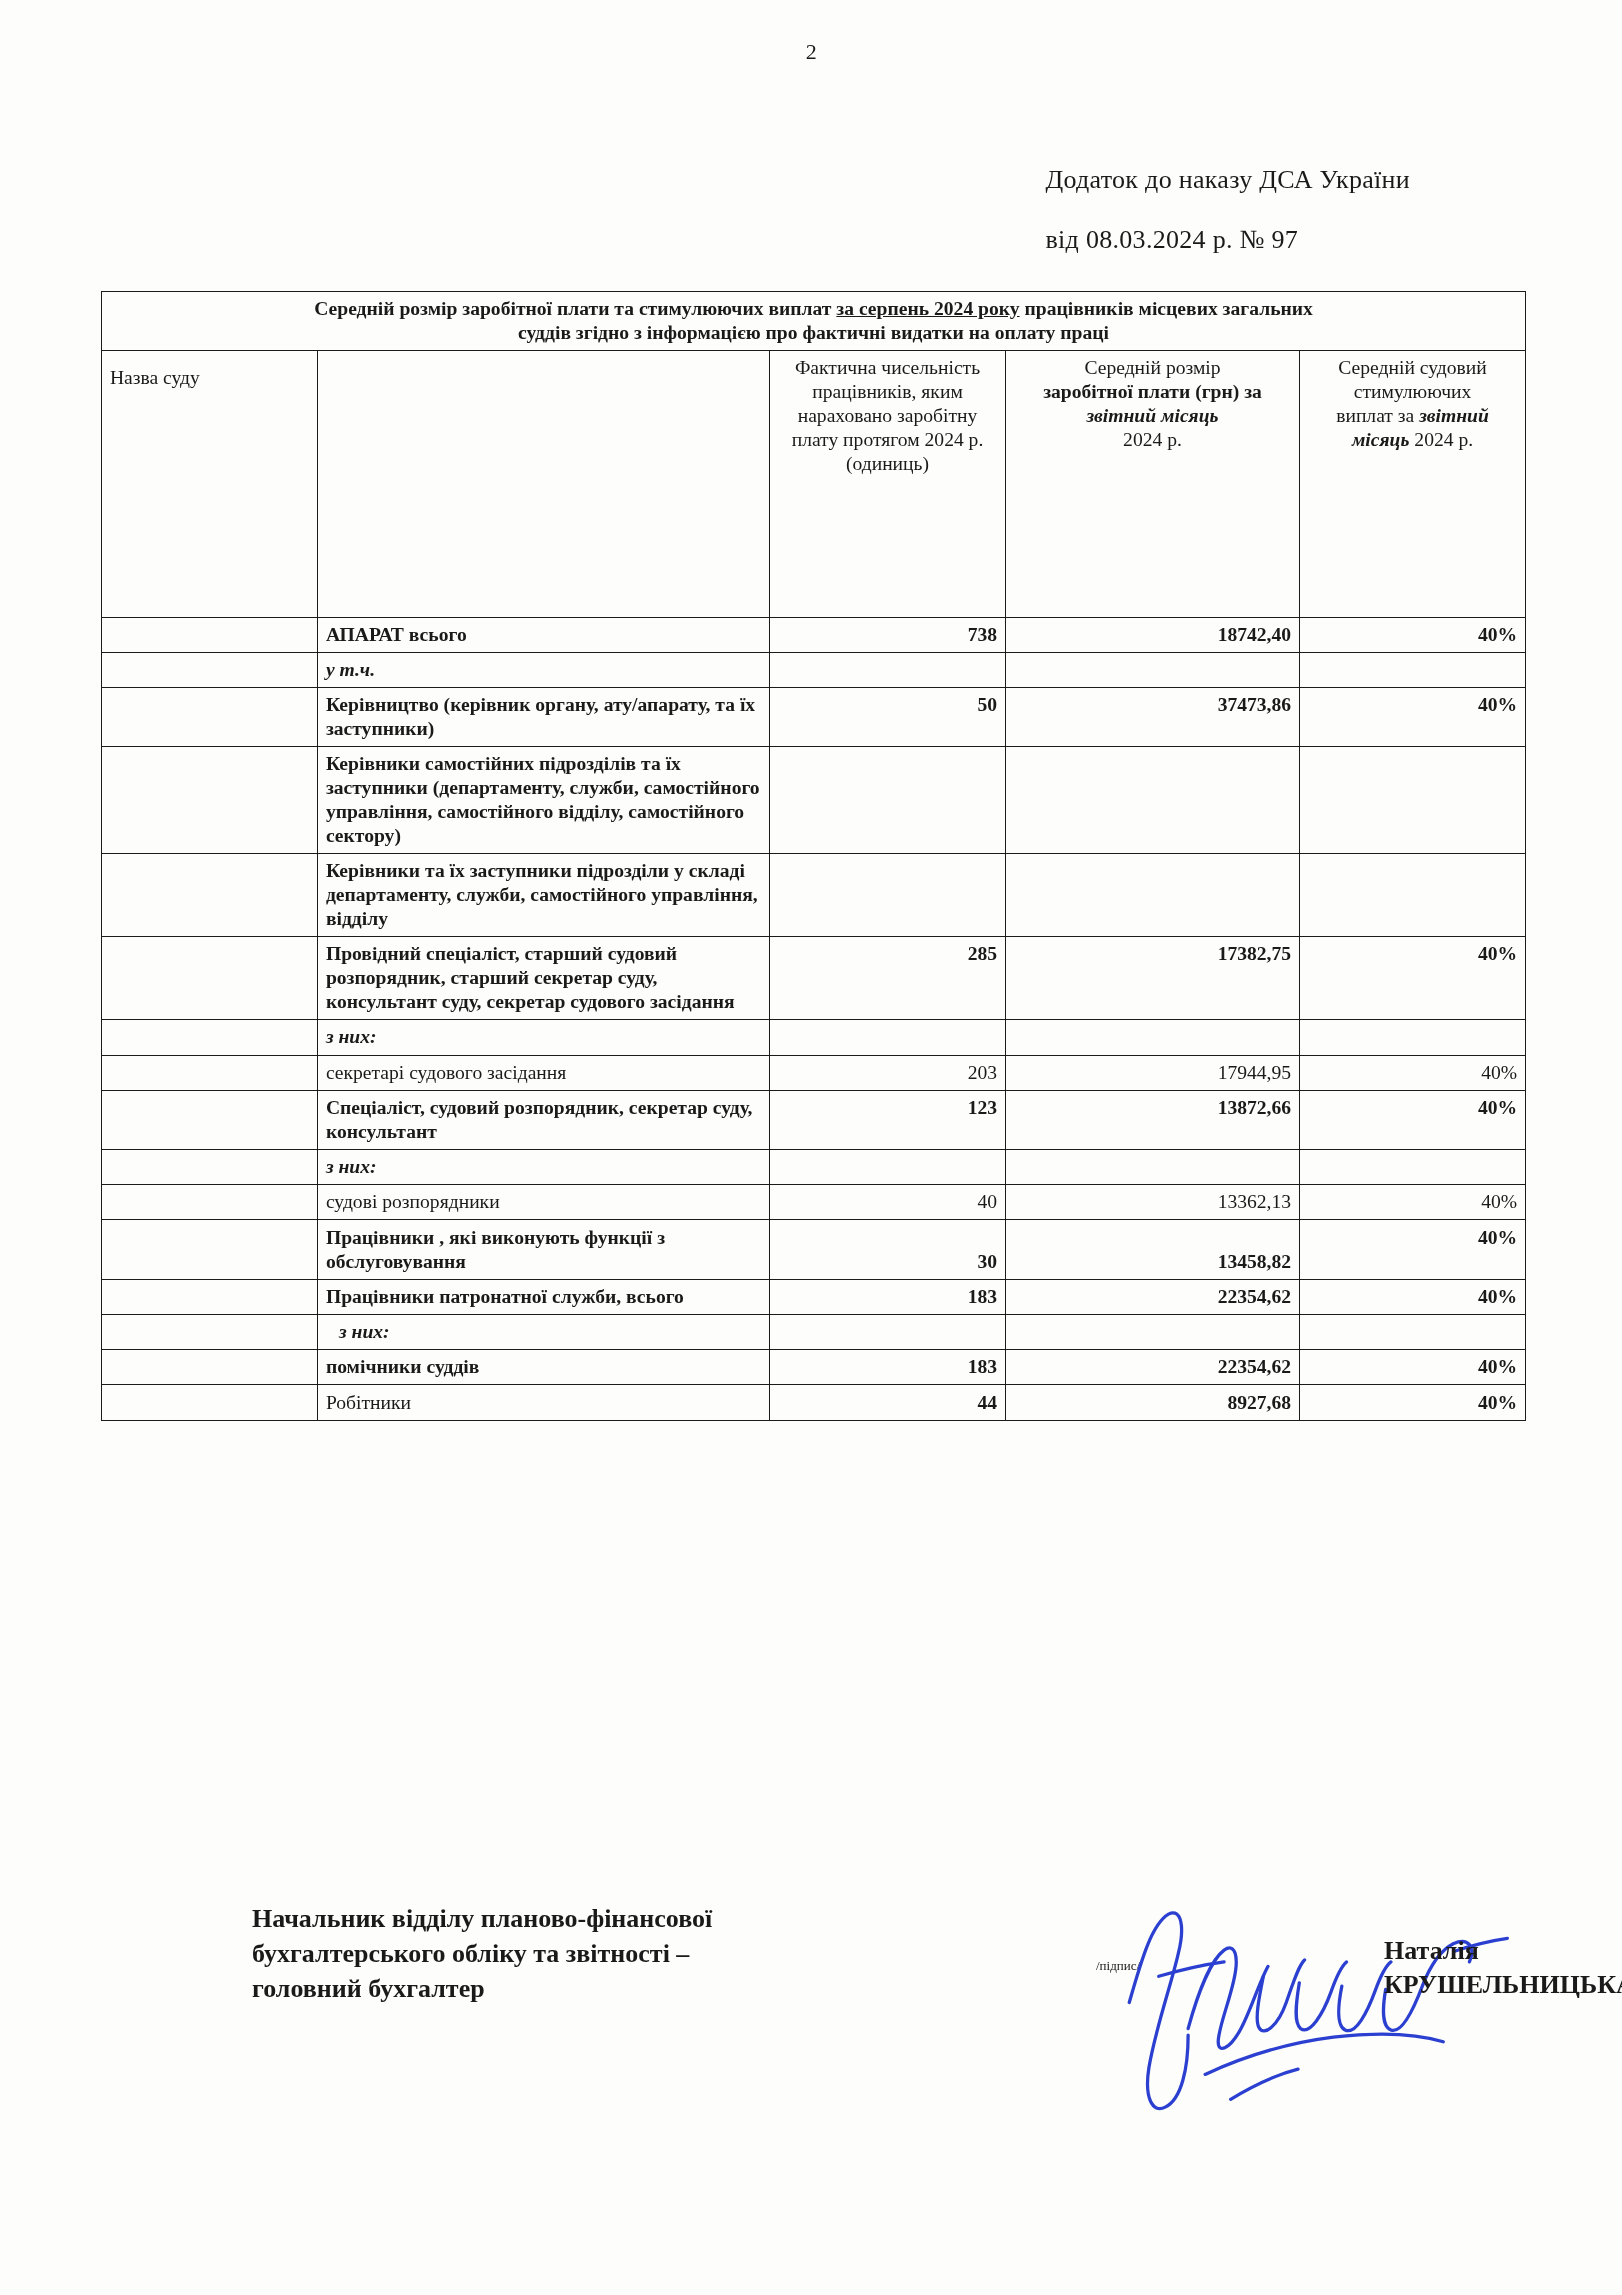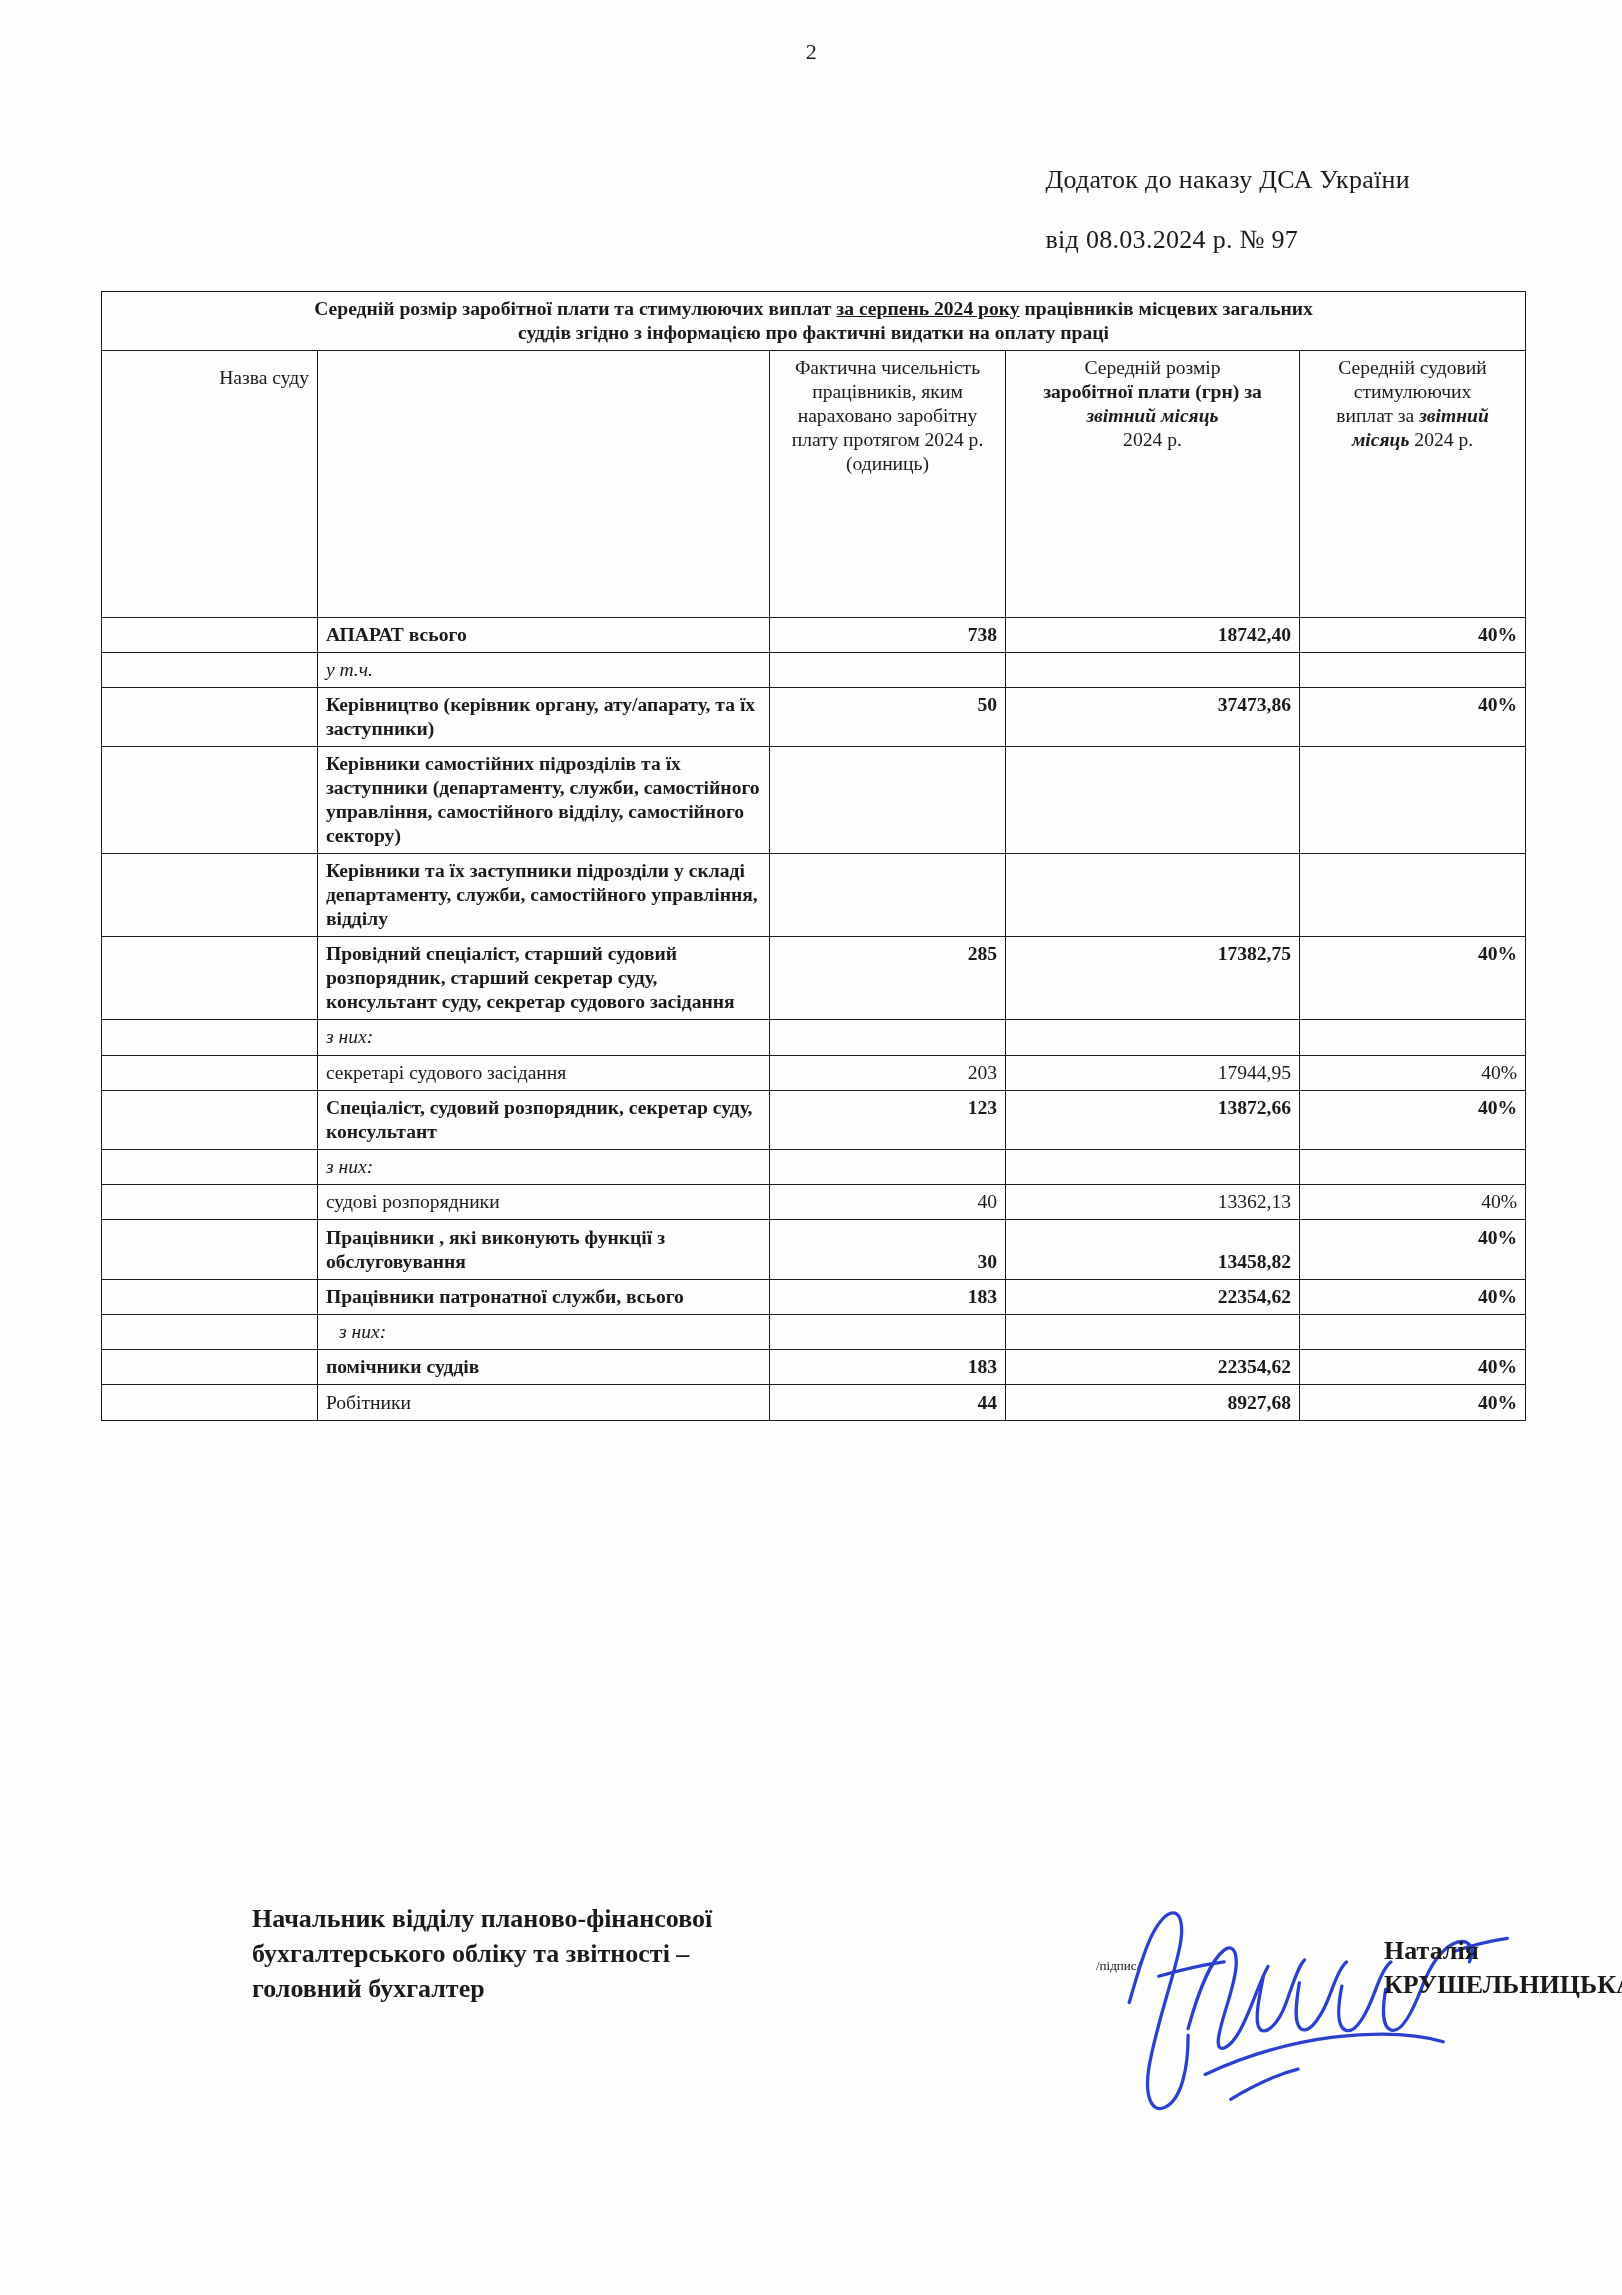--- a/index.html
+++ b/index.html
@@ -75,41 +75,41 @@
   .u-line { text-decoration: underline; }
 
   .head-cell {
     text-align: center;
     font-weight: normal;
     font-size: 19.6px;
     padding-top: 14.4px;
     line-height: 1.25;
   }
   .head-cell.left-name {
-    text-align: right;
+    text-align: left;
     vertical-align: top;
     padding-top: 14.4px;
   }
   .colbold { font-weight: bold; }
   .ital { font-style: italic; font-weight: bold; }
 
   
   .c-court { width: 216px; }
   .c-name  { width: 452px; }
   .c-num   { width: 236px; text-align: right; padding-right: 23.6px; }
   .c-sal   { width: 294px; text-align: right; padding-right: 19.6px; }
   .c-pct   { width: 226px; text-align: right; padding-right: 19.6px; }
 
   td.name-b { font-weight: bold; }
   td.num-b, td.sal-b, td.pct-b { font-weight: bold; }
   td.num-n, td.sal-n, td.pct-n { font-weight: normal; }
 
   .sub-italic {
     font-style: italic;
-    font-weight: normal;
+    font-weight: bold;
     font-size: 18.3px;
     padding-left: 14.4px;
   }
   .sub-italic.indent2 { padding-left: 21px; }
 
   
   .sign-block {
     position: absolute;
     left: 252px;
     top: 1901px;

